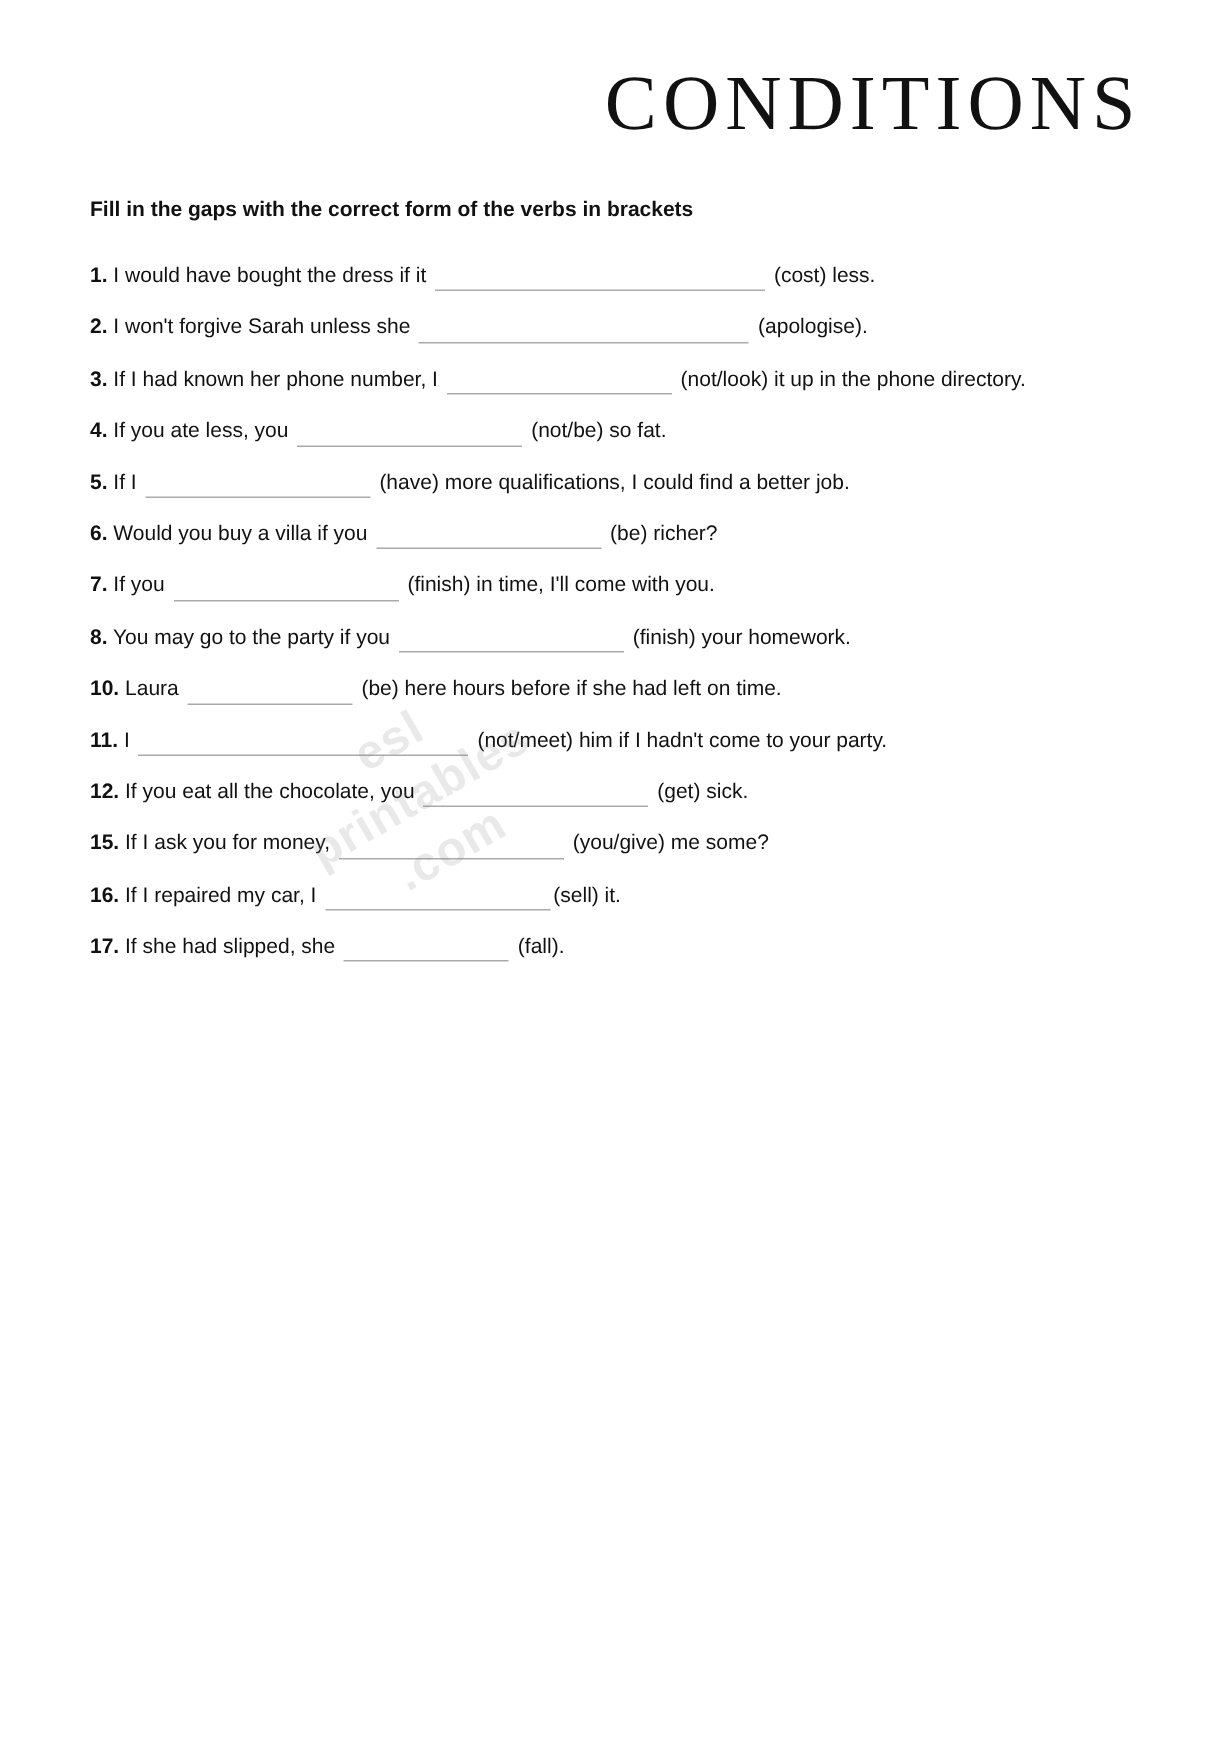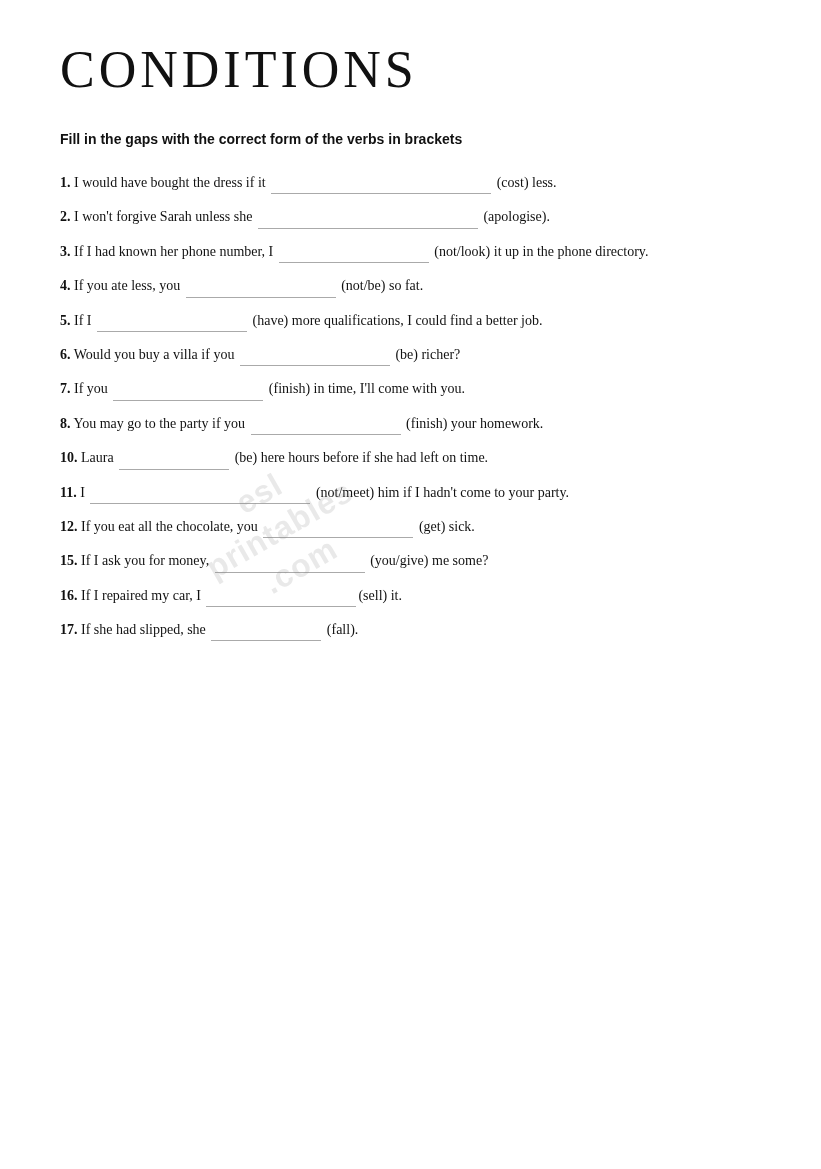--- a/index.html
+++ b/index.html
@@ -13,21 +13,21 @@
       font-family: Arial, Helvetica, sans-serif;
       font-size: 14px;
       color: #111111;
       width: 821px;
       min-height: 1169px;
       padding: 40px 60px 40px 60px;
       position: relative;
     }
 
     .page-title {
-      text-align: left;
+      text-align: right;
       font-family: 'Brush Script MT', 'Segoe Script', cursive;
       font-size: 52px;
       font-weight: normal;
       letter-spacing: 4px;
       margin-bottom: 30px;
       color: #111;
     }
 
     .instruction {
       font-weight: bold;
@@ -38,21 +38,20 @@
 
     .exercise-list {
       list-style: none;
       padding: 0;
     }
 
     .exercise-item {
       margin-bottom: 12px;
       line-height: 1.6;
       font-size: 14px;
-      font-family: Liberation Serif, serif;
     }
 
     .exercise-item .num {
       font-weight: bold;
     }
 
     .dots {
       display: inline-block;
       border-bottom: 1px solid #aaa;
       min-width: 180px;

